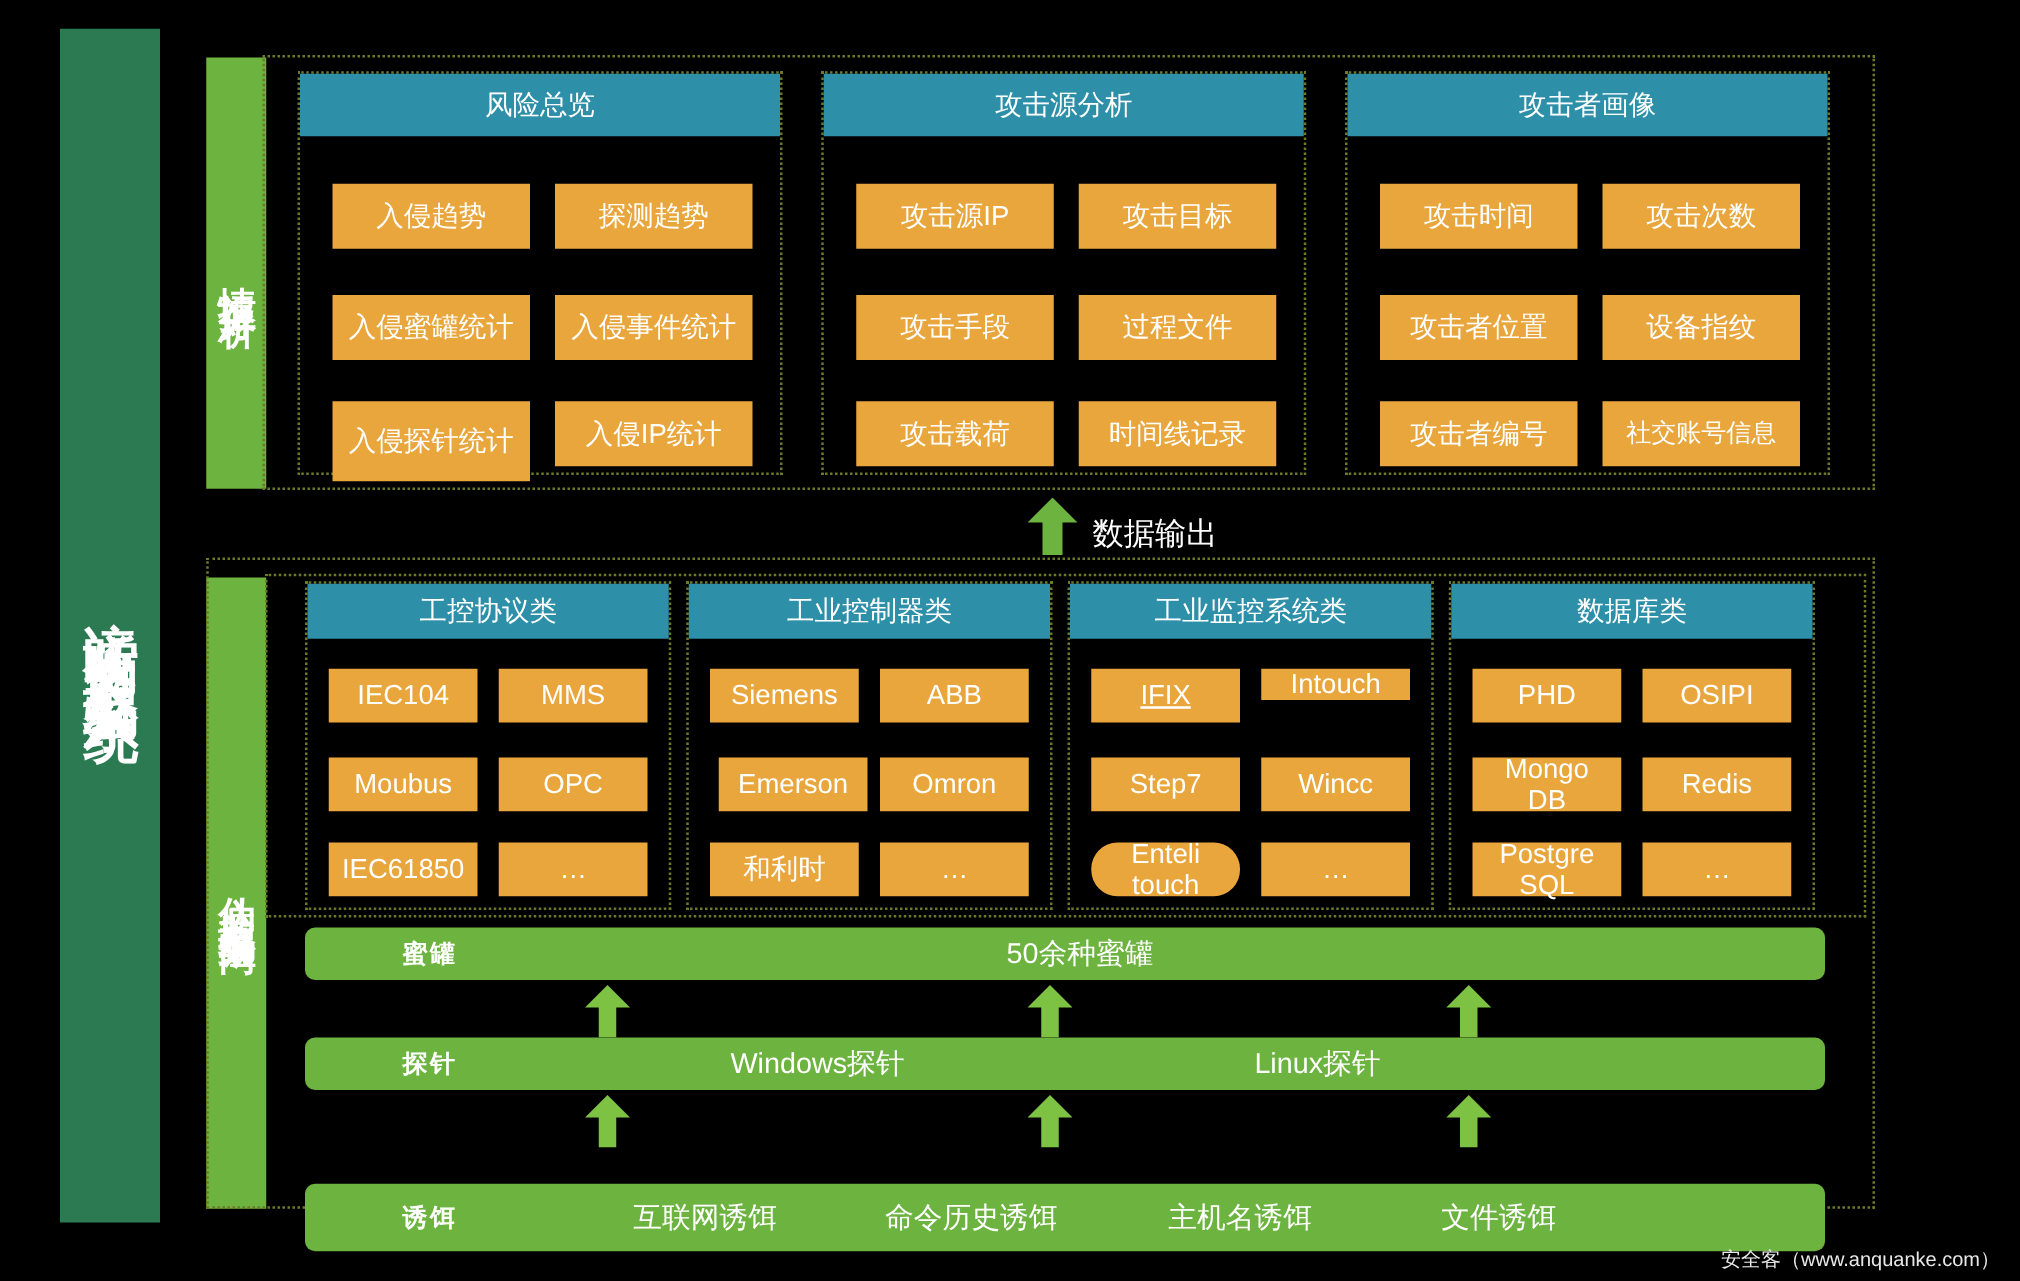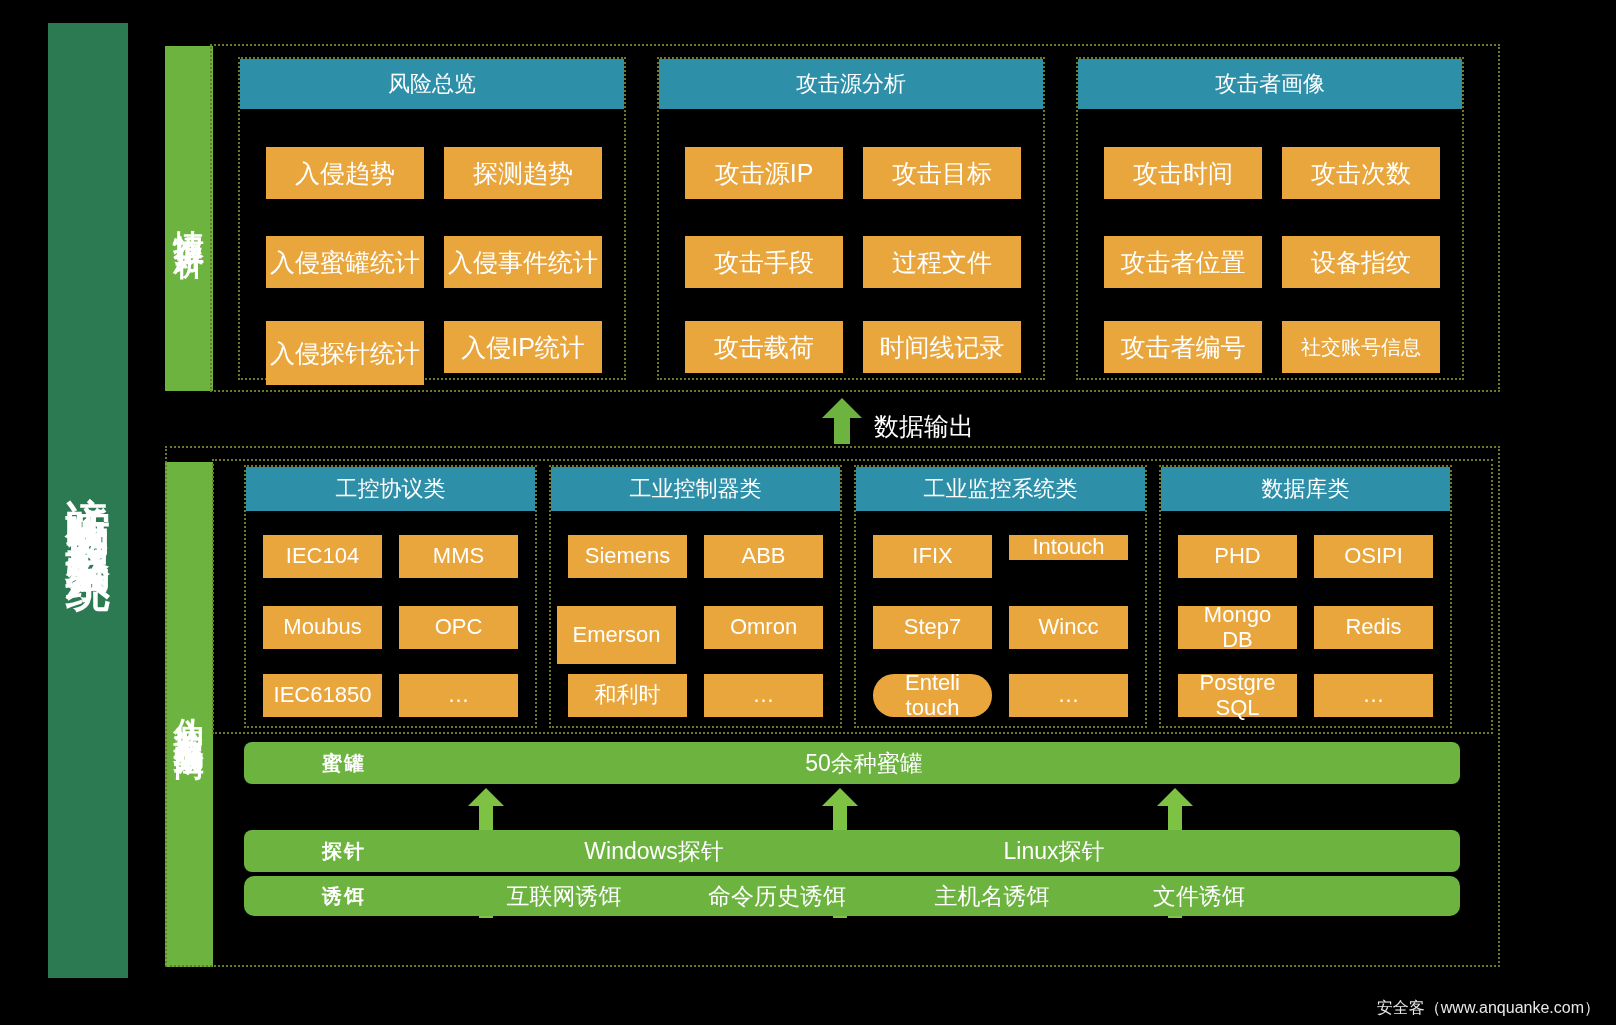--- a/index.html
+++ b/index.html
@@ -69,21 +69,21 @@
     font-weight: 400;
   }
   .cell {
     position: absolute;
     background: #e8a63c;
     color: #ffffff;
     display: flex; align-items: center; justify-content: center;
     text-align: center;
     line-height: 1.12;
   }
-  .cell.cn { font-size: 25px; }
+  .cell.cn { font-size: 22px; }
   .cell.en { font-size: 22px; }
   .cell.sm { font-size: 20px; }
 
   
   .gbar {
     position: absolute;
     background: #6cb33f;
     border-radius: 8px;
     color: #ffffff;
   }
@@ -187,29 +187,29 @@
     <div class="cell en" style="left:17px;  top:139px; width:119px; height:43px;">Moubus</div>
     <div class="cell en" style="left:153px; top:139px; width:119px; height:43px;">OPC</div>
     <div class="cell en" style="left:17px;  top:207px; width:119px; height:43px;">IEC61850</div>
     <div class="cell en" style="left:153px; top:207px; width:119px; height:43px;">…</div>
   </div>
 
   <div class="panel" style="left:549px; top:465px; width:293px; height:263px;">
     <div class="panel-head" style="height:44px;">工业控制器类</div>
     <div class="cell en" style="left:17px;  top:68px;  width:119px; height:43px;">Siemens</div>
     <div class="cell en" style="left:153px; top:68px;  width:119px; height:43px;">ABB</div>
-    <div class="cell en" style="left:6px;  top:139px; width:119px; height:58px;">Emerson</div>
+    <div class="cell en" style="left:24px;  top:139px; width:119px; height:43px;">Emerson</div>
     <div class="cell en" style="left:153px; top:139px; width:119px; height:43px;">Omron</div>
     <div class="cell en" style="left:17px;  top:207px; width:119px; height:43px;">和利时</div>
     <div class="cell en" style="left:153px; top:207px; width:119px; height:43px;">…</div>
   </div>
 
   <div class="panel" style="left:854px; top:465px; width:293px; height:263px;">
     <div class="panel-head" style="height:44px;">工业监控系统类</div>
-    <div class="cell en" style="left:17px;  top:68px;  width:119px; height:43px;">IFIX</div>
+    <div class="cell en" style="left:17px;  top:68px;  width:119px; height:43px;text-decoration:underline;">IFIX</div>
     <div class="cell en" style="left:153px; top:68px;  width:119px; height:25px;">Intouch</div>
     <div class="cell en" style="left:17px;  top:139px; width:119px; height:43px;">Step7</div>
     <div class="cell en" style="left:153px; top:139px; width:119px; height:43px;">Wincc</div>
     <div class="cell en" style="left:17px;  top:207px; width:119px; height:43px; padding:0 22px;border-radius:21px;">Enteli touch</div>
     <div class="cell en" style="left:153px; top:207px; width:119px; height:43px;">…</div>
   </div>
 
   <div class="panel" style="left:1159px; top:465px; width:293px; height:263px;">
     <div class="panel-head" style="height:44px;">数据库类</div>
     <div class="cell en" style="left:17px;  top:68px;  width:119px; height:43px;">PHD</div>
@@ -256,21 +256,21 @@
     <svg width="36" height="42" viewBox="0 0 36 42">
         <polygon points="18,0 36,18 25,18 25,42 11,42 11,18 0,18" fill="#7ec244"></polygon>
       </svg>
   </div>
   <div class="arrow" style="left:1157px; top:876px;">
     <svg width="36" height="42" viewBox="0 0 36 42">
         <polygon points="18,0 36,18 25,18 25,42 11,42 11,18 0,18" fill="#7ec244"></polygon>
       </svg>
   </div>
 
-  <div class="gbar" style="left:244px; top:876px; width:1216px; height:40px;border-radius:10px;">
+  <div class="gbar" style="left:244px; top:947px; width:1216px; height:54px;">
     <span class="lead">诱饵</span>
     <span class="item" style="left:320px;">互联网诱饵</span>
     <span class="item" style="left:533px;">命令历史诱饵</span>
     <span class="item" style="left:748px;">主机名诱饵</span>
     <span class="item" style="left:955px;">文件诱饵</span>
   </div>
 
   <div class="watermark">安全客（www.anquanke.com）</div>
 
 </div>

